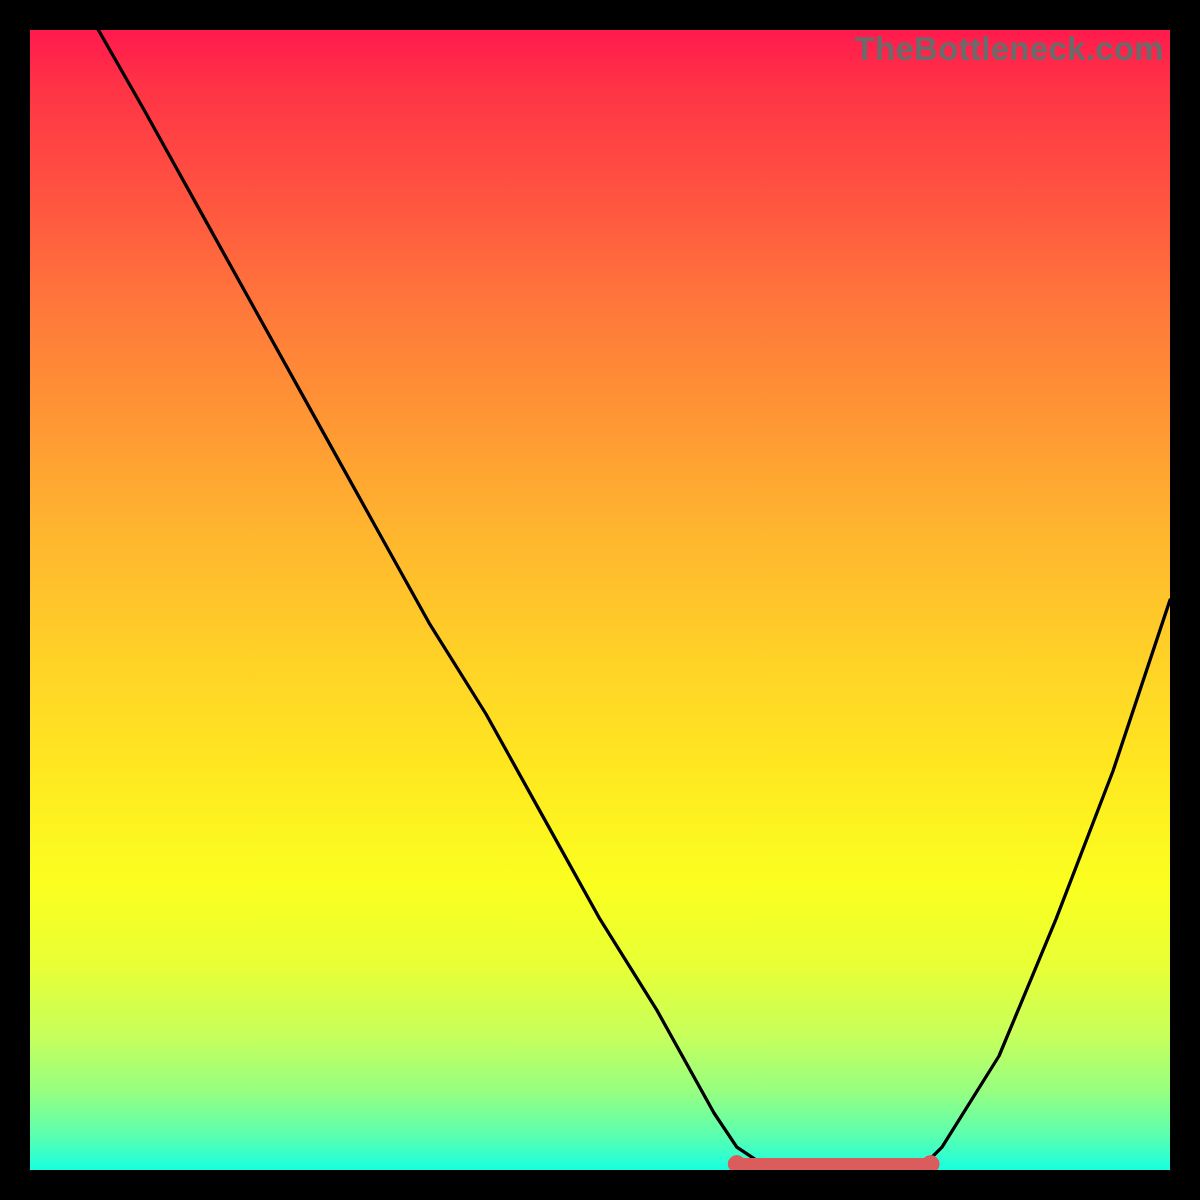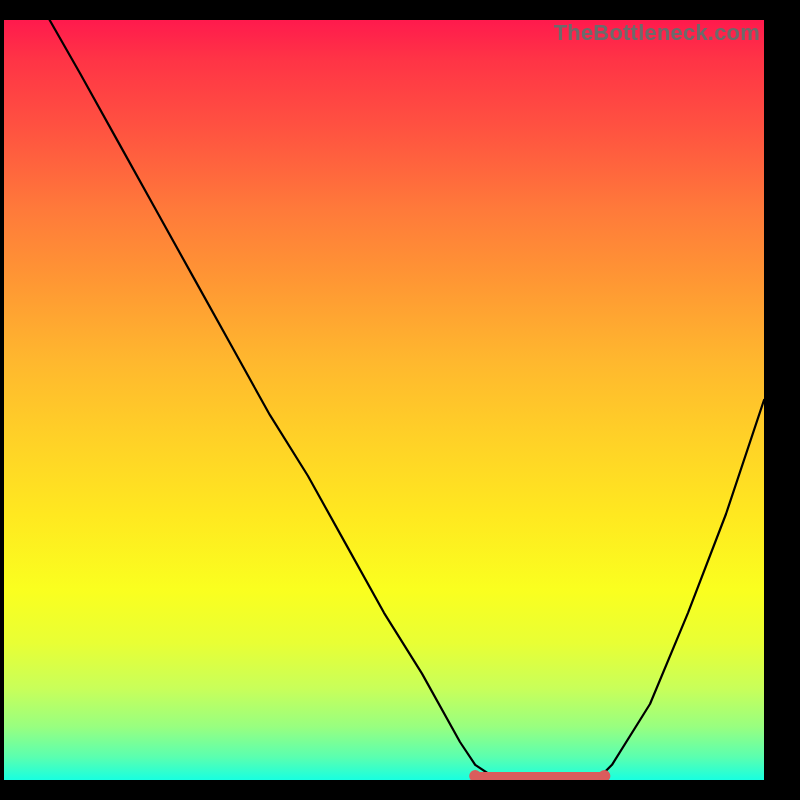--- a/index.html
+++ b/index.html
@@ -5,21 +5,21 @@
   * { margin: 0; padding: 0; box-sizing: border-box; }
   html, body { width: 800px; height: 800px; overflow: hidden; background: #fff; }
   .frame {
     position: relative;
     width: 800px;
     height: 800px;
     background: #000;
   }
   .plot-area {
     position: absolute;
-    left: 4px;
+    left: 20px;
     top: 20px;
     width: 760px;
     height: 760px;
     background: linear-gradient(to bottom,
       #ff1a4d 0%,
       #ff3346 5%,
       #ff5540 15%,
       #ff7a3a 25%,
       #ff9933 35%,
       #ffb82e 45%,

